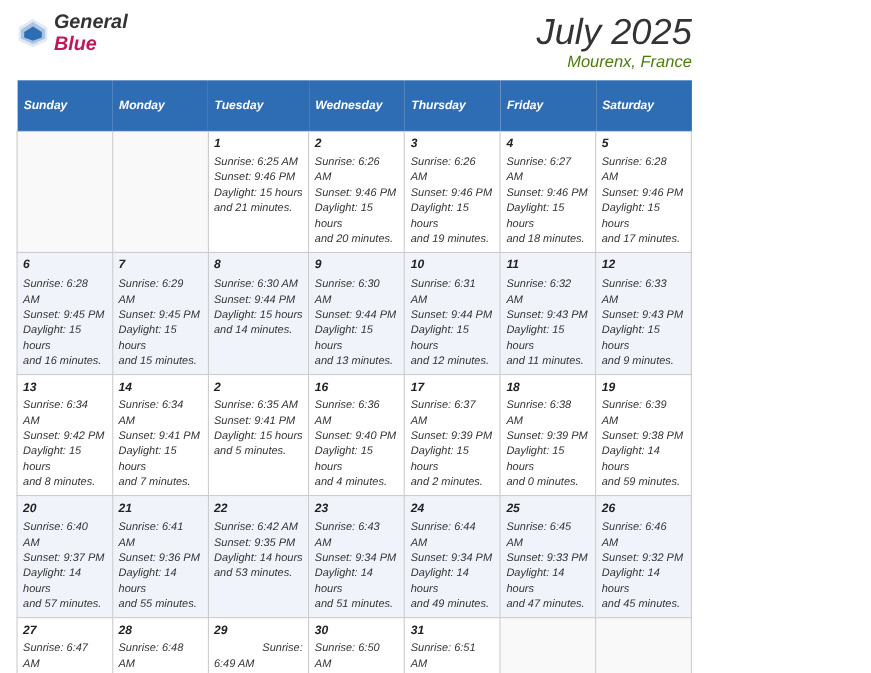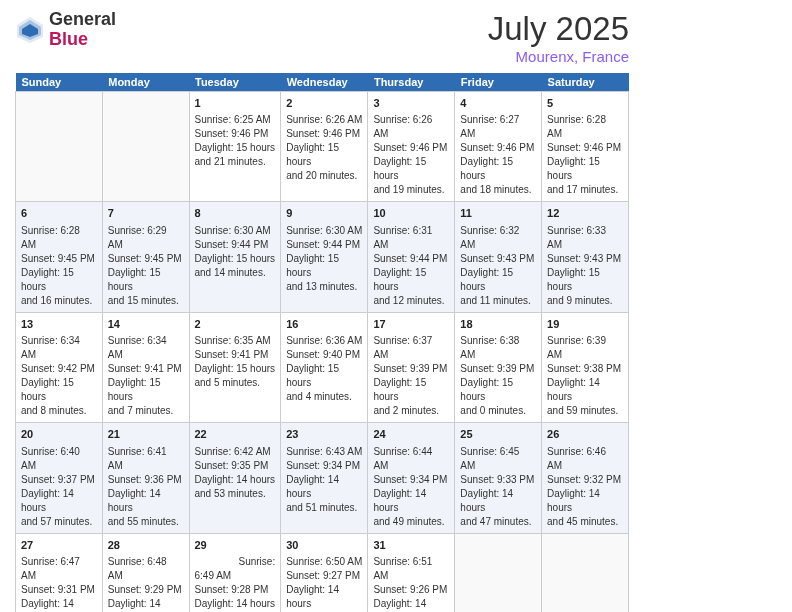--- a/index.html
+++ b/index.html
@@ -9,20 +9,21 @@
       width: 792px;
       height: 612px;
       overflow: hidden;
     }
     .page {
       width: 644px;
       height: 612px;
       padding: 10px 15px;
       display: flex;
       flex-direction: column;
+      font-style: italic;
     }
     .header {
       display: flex;
       justify-content: space-between;
       align-items: flex-start;
       margin-bottom: 8px;
     }
     .logo {
       display: flex;
       align-items: center;
@@ -44,33 +45,33 @@
     .title-block {
       text-align: right;
     }
     .month-title {
       font-size: 33px;
       color: #333;
       font-weight: normal;
     }
     .location {
       font-size: 15px;
-      color: #8b5cf6;
+      color: #4d7c0f;
     }
     .calendar {
       width: 100%;
       border-collapse: collapse;
       flex: 1;
       font-size: 10px;
     }
     .calendar th {
       background-color: #2e6db4;
       color: white;
       text-align: left;
-      padding: 3px 6px;
+      padding: 17px 6px;
       font-size: 11px;
       font-weight: bold;
     }
     .calendar td {
       border: 1px solid #ccc;
       vertical-align: top;
       padding: 4px 5px;
       width: calc(100% / 7);
       height: 80px;
       color: #222;

